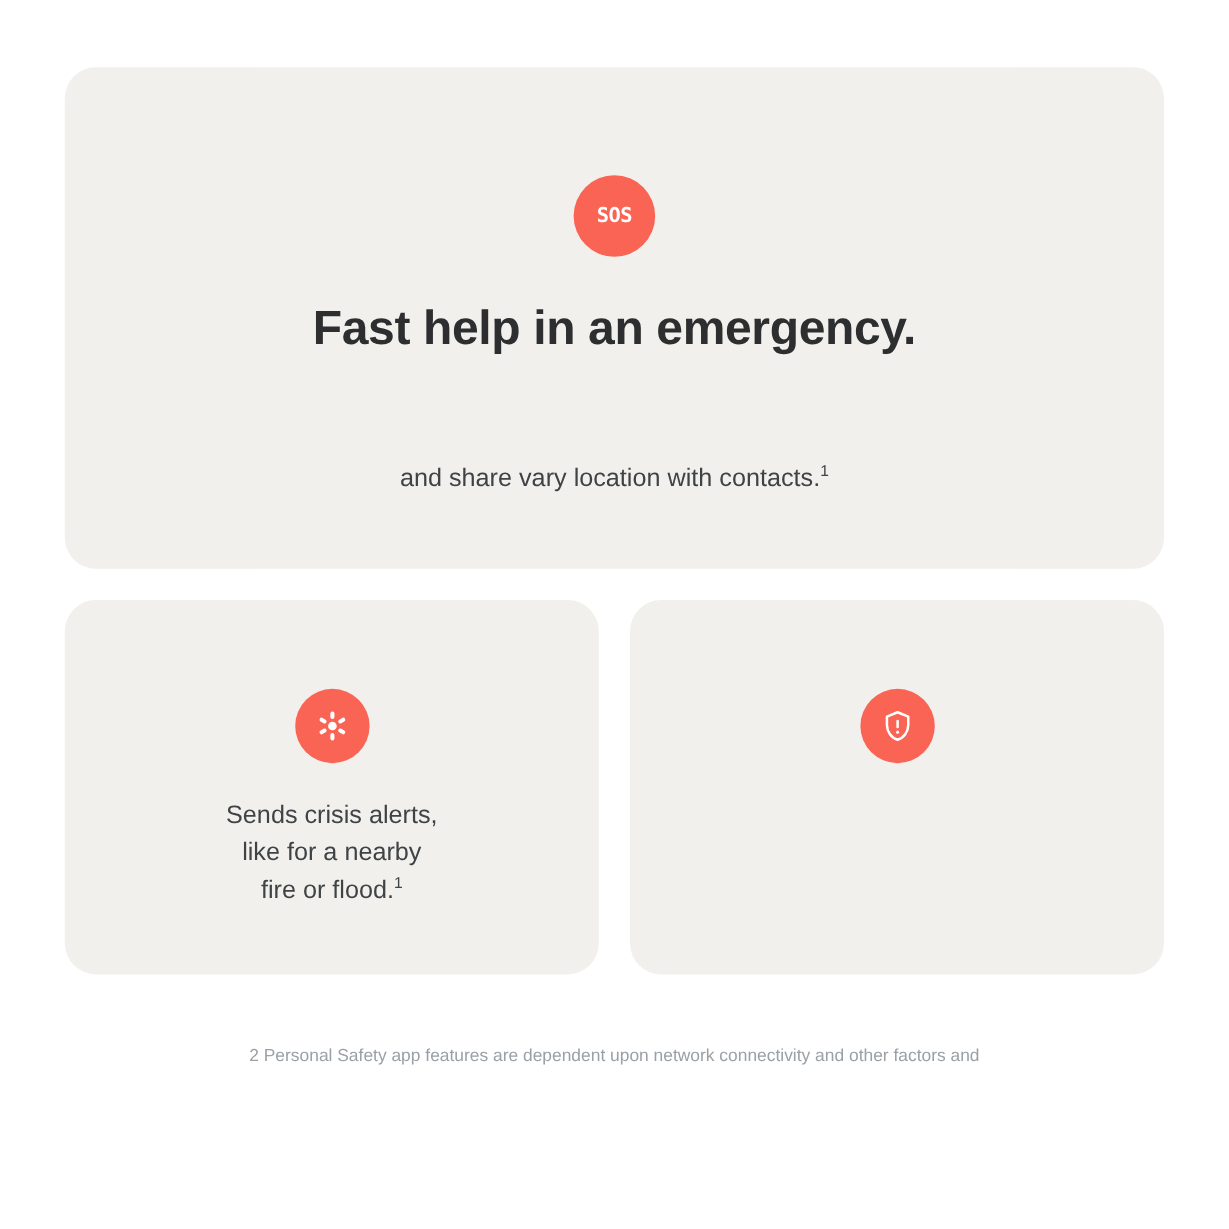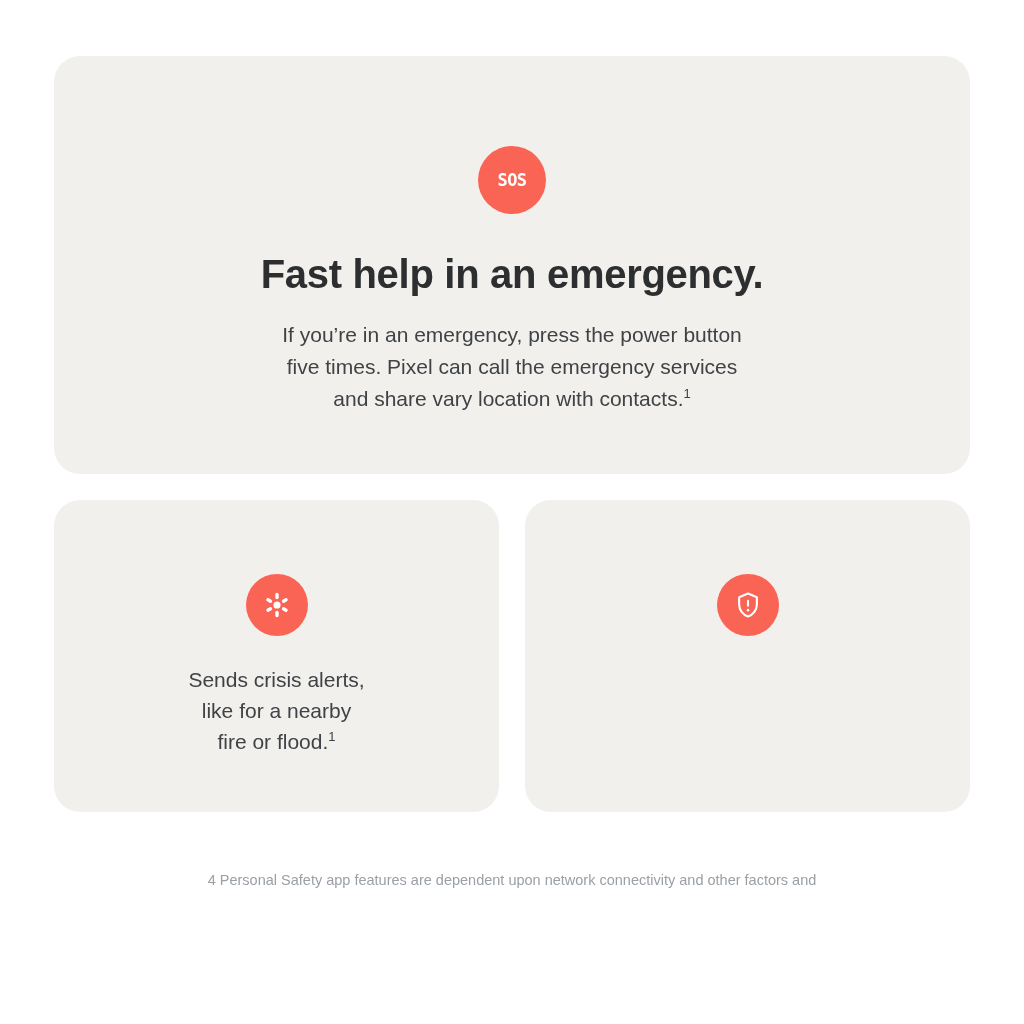--- a/index.html
+++ b/index.html
@@ -119,22 +119,22 @@
 <body>
 
 <div class="page">
 
   <div class="card hero">
     <div class="icon-circle">
       <span class="sos-text">SOS</span>
     </div>
     <h1 class="hero-title">Fast help in an emergency.</h1>
     <p class="hero-body">
-      <span>If you’re in an emergency, press the power button</span><br>
-      <span>five times. Pixel can call the emergency services</span><br>
+      <br>
+      <br>
       <span>and share vary location with contacts.</span><sup>1</sup>
     </p>
   </div>
 
   <div class="row">
 
     <div class="card feature">
       <div class="icon-circle small">
         <svg width="28" height="28" viewBox="0 0 24 24" aria-hidden="true">
           <g fill="#ffffff">
@@ -161,17 +161,17 @@
           <path d="M12 2.2 4.4 5.3v6.1c0 4.7 3.2 9.1 7.6 10.4 4.4-1.3 7.6-5.7 7.6-10.4V5.3L12 2.2z" fill="none" stroke="#ffffff" stroke-width="1.8" stroke-linejoin="round"></path>
           <rect x="11.1" y="7.6" width="1.8" height="6.0" rx="0.9" fill="#ffffff"></rect>
           <circle cx="12" cy="16.4" r="1.1" fill="#ffffff"></circle>
         </svg>
       </div>
     </div>
 
   </div>
 
   <div class="footnotes">
-    <span>4 Personal Safety app features are dependent upon network connectivity and other factors and</span><br>
+    <span>2 Personal Safety app features are dependent upon network connectivity and other factors and</span><br>
     <br>
   </div>
 
 </div>
 
 </body></html>

